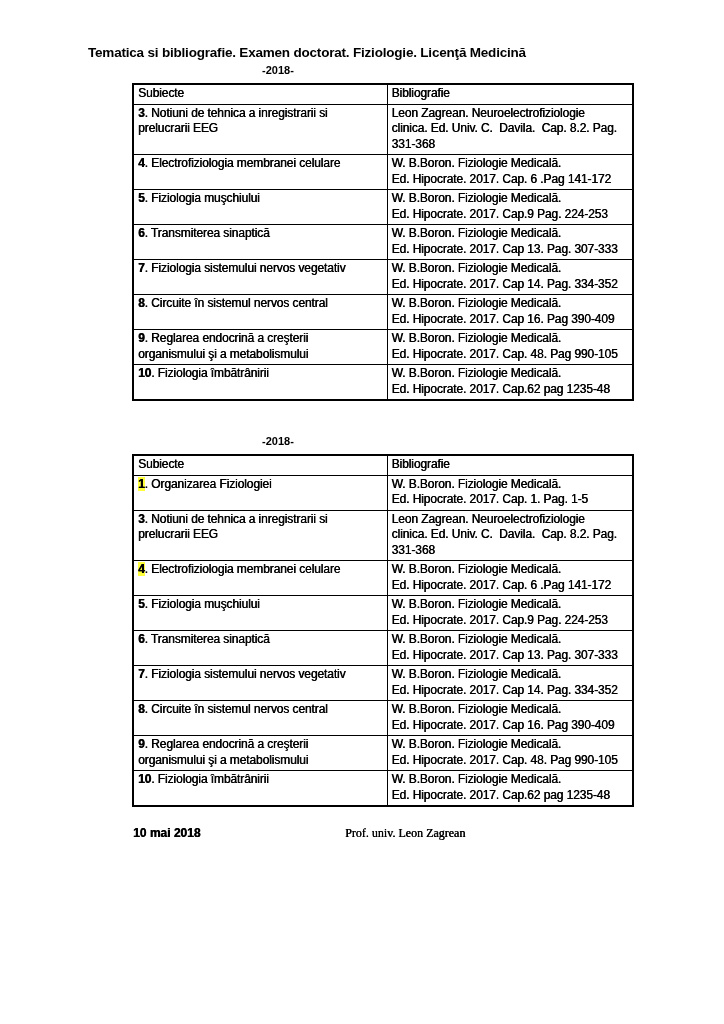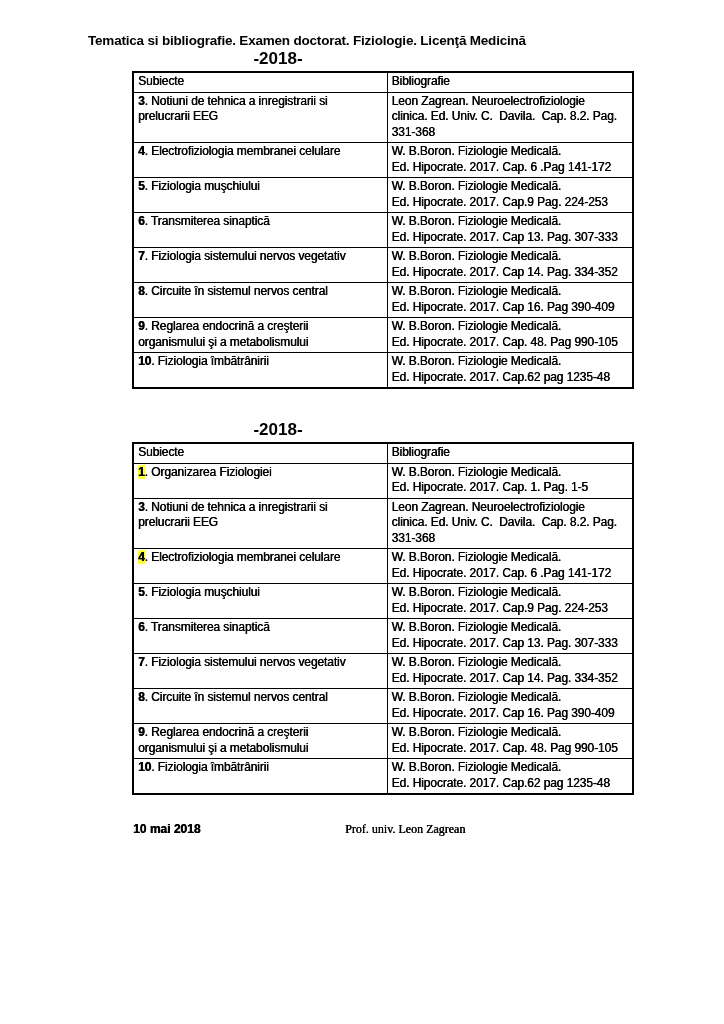--- a/index.html
+++ b/index.html
@@ -3,27 +3,27 @@
 <meta charset="utf-8">
 <style>
   * { box-sizing: border-box; }
   html, body { margin: 0; padding: 0; }
   body {
     width: 724px; height: 1024px; overflow: hidden;
     background: #ffffff; color: #000000;
     font-family: "Liberation Sans", sans-serif;
     -webkit-font-smoothing: antialiased;
   }
-  .doc { padding: 32px 0 0 88px; }
+  .doc { padding: 44px 0 0 88px; }
   .sec-title {
     margin: 0; font-size: 13.5px; font-weight: bold; letter-spacing: -0.2px;
     white-space: pre; width: 450px; line-height: 17px;
   }
   .year-line {
-    width: 380px; text-align: center; font-size: 17px; font-weight: bold;
+    width: 380px; text-align: center; font-size: 11px; font-weight: bold;
     line-height: 15px; margin: 2px 0 5px 0;
   }
   table.biblio {
     border-collapse: collapse; table-layout: fixed; width: 502px;
     border: 2px solid #000;
     margin-left: 44px;
   }
   table.biblio th, table.biblio td {
     border: 1px solid #000; vertical-align: top; text-align: left;
     padding: 1px 4px 2px 4px;
@@ -35,21 +35,21 @@
     white-space: pre; font-weight: normal;
     text-shadow: 0.45px 0 0 currentColor;
   }
   th .line { font-weight: normal; }
   .num { font-weight: bold; }
   .sec2 { margin-top: 33px; }
   .footer {
     position: relative; height: 16px; margin-top: 15px; font-size: 12px;
   }
   .footer span {
-    position: absolute; top: 12px; white-space: pre;
+    position: absolute; top: 4px; white-space: pre;
     text-shadow: 0.45px 0 0 currentColor;
   }
   .footer .f-date { left: 45px; font-weight: bold; }
   .footer .f-sig  { left: 257px; font-family: Liberation Serif, serif; }
 </style>
 </head>
 <body>
 
 <div class="doc">
 

